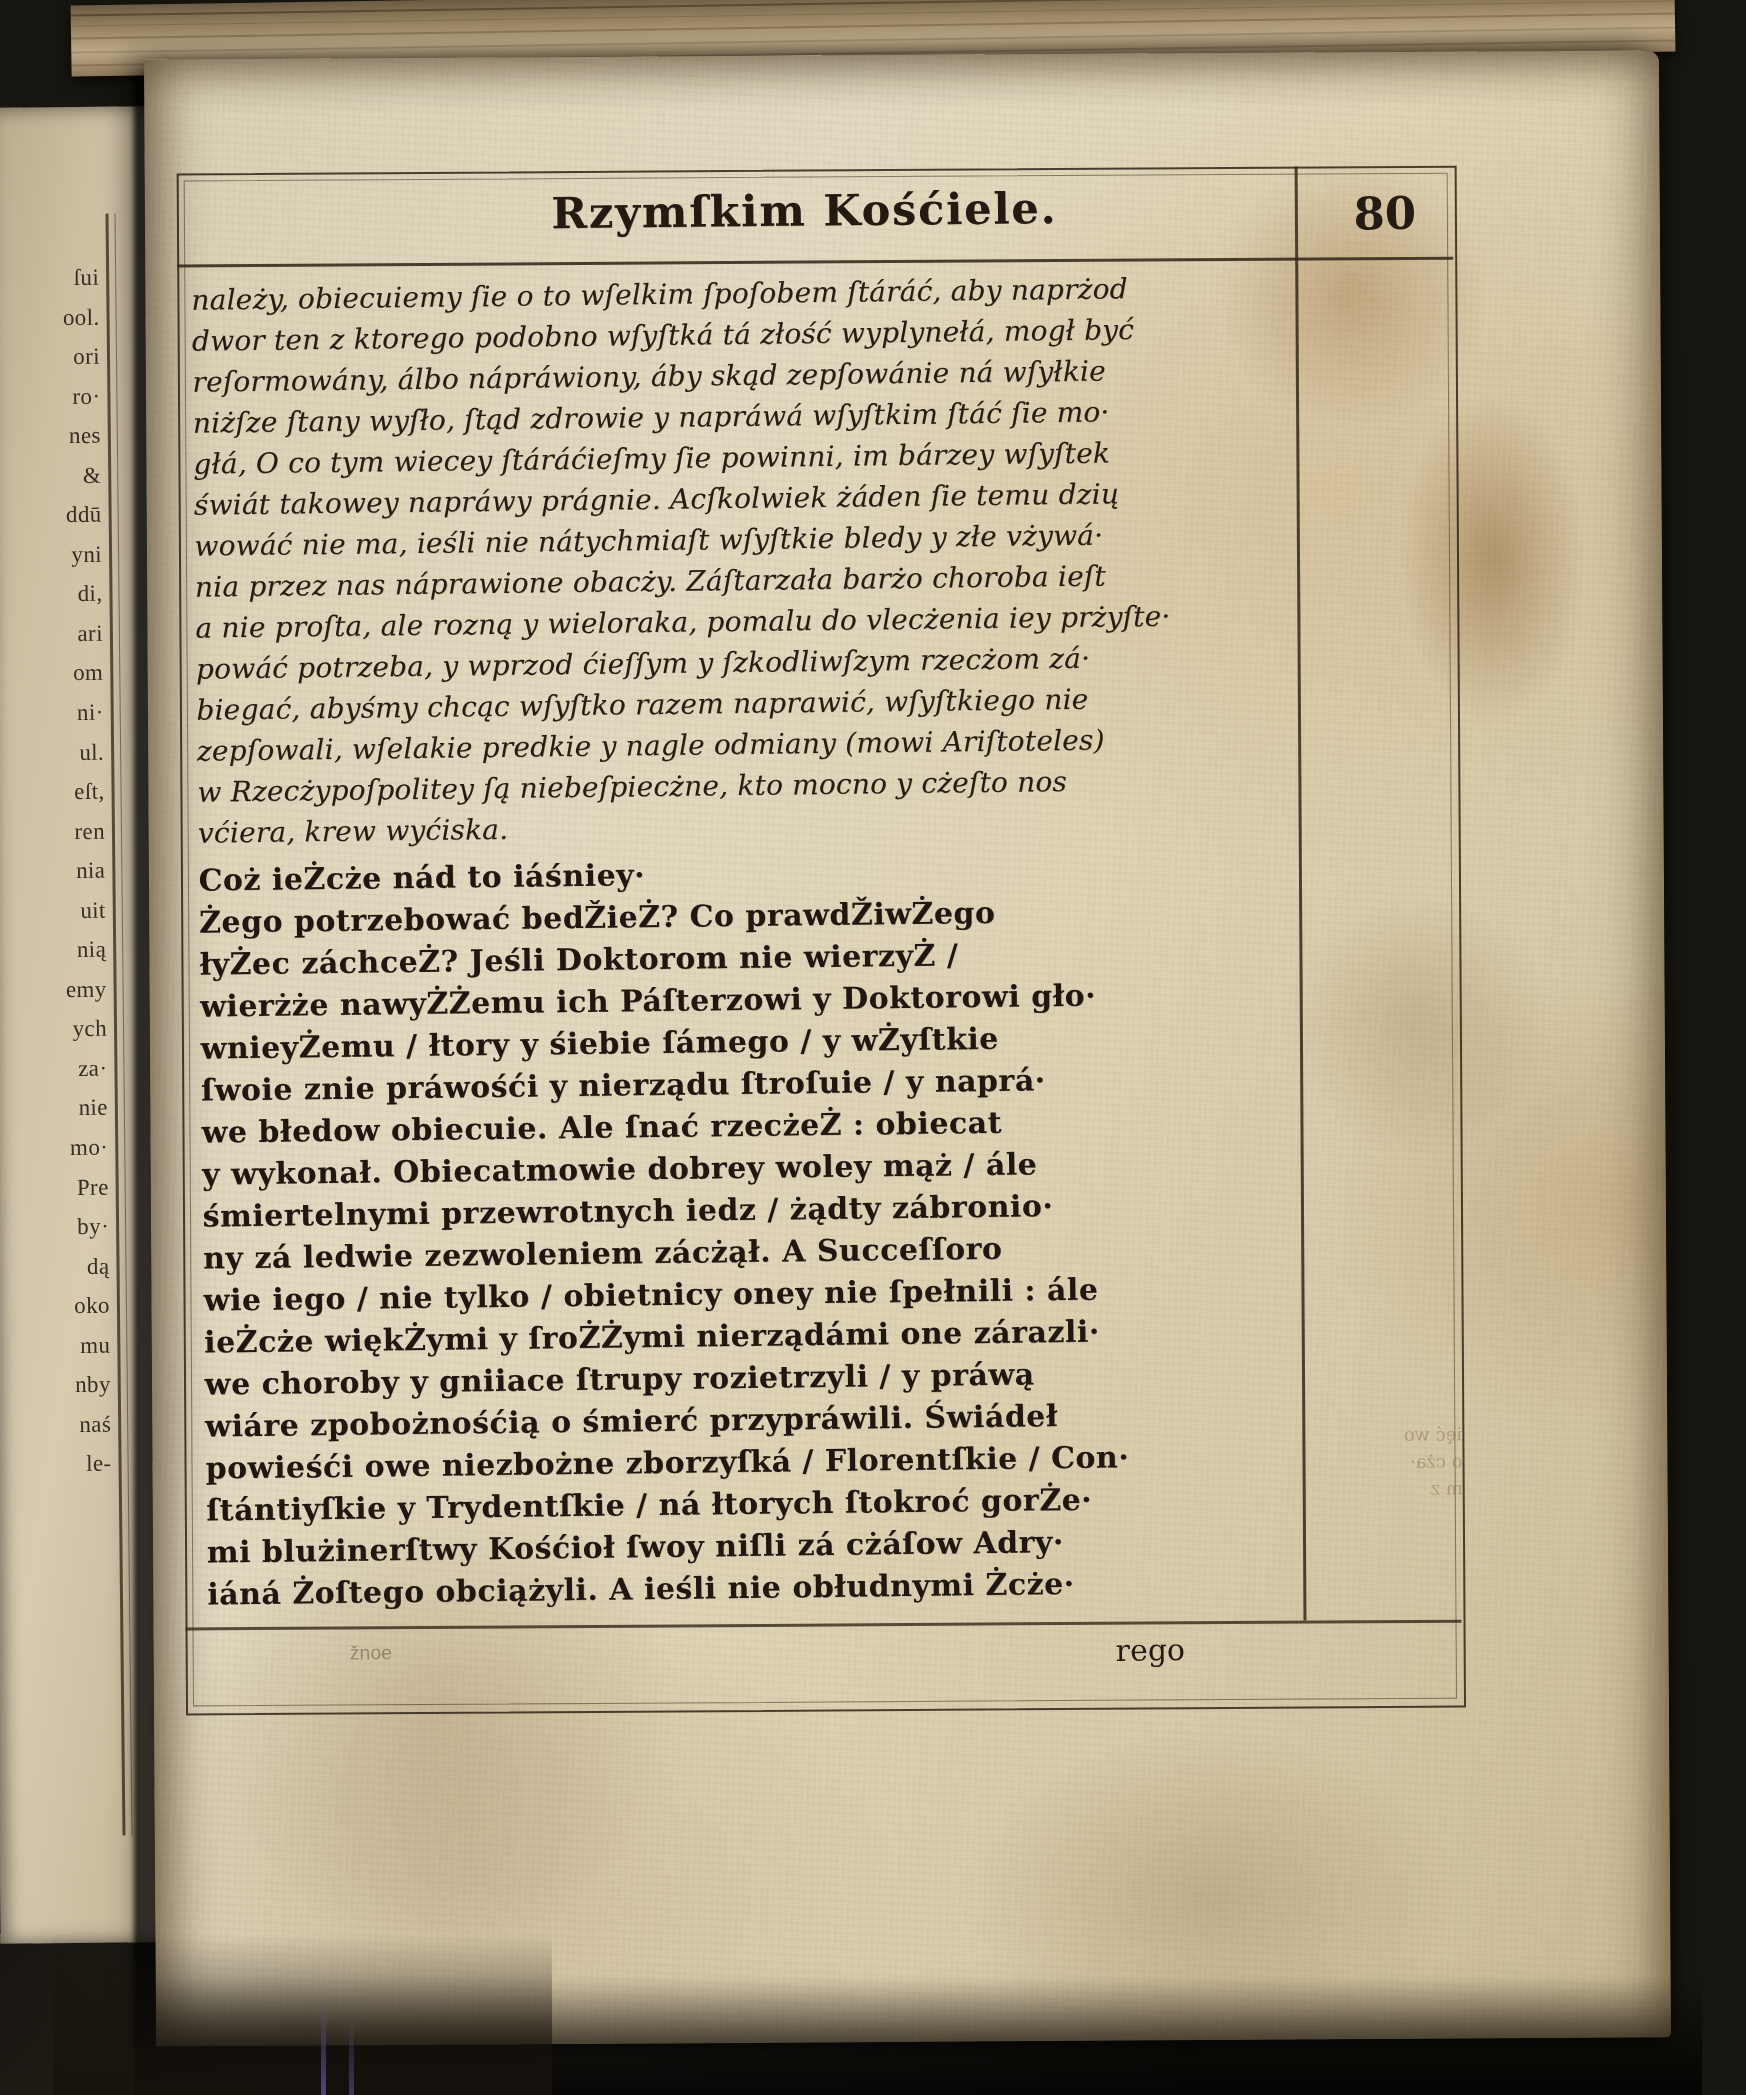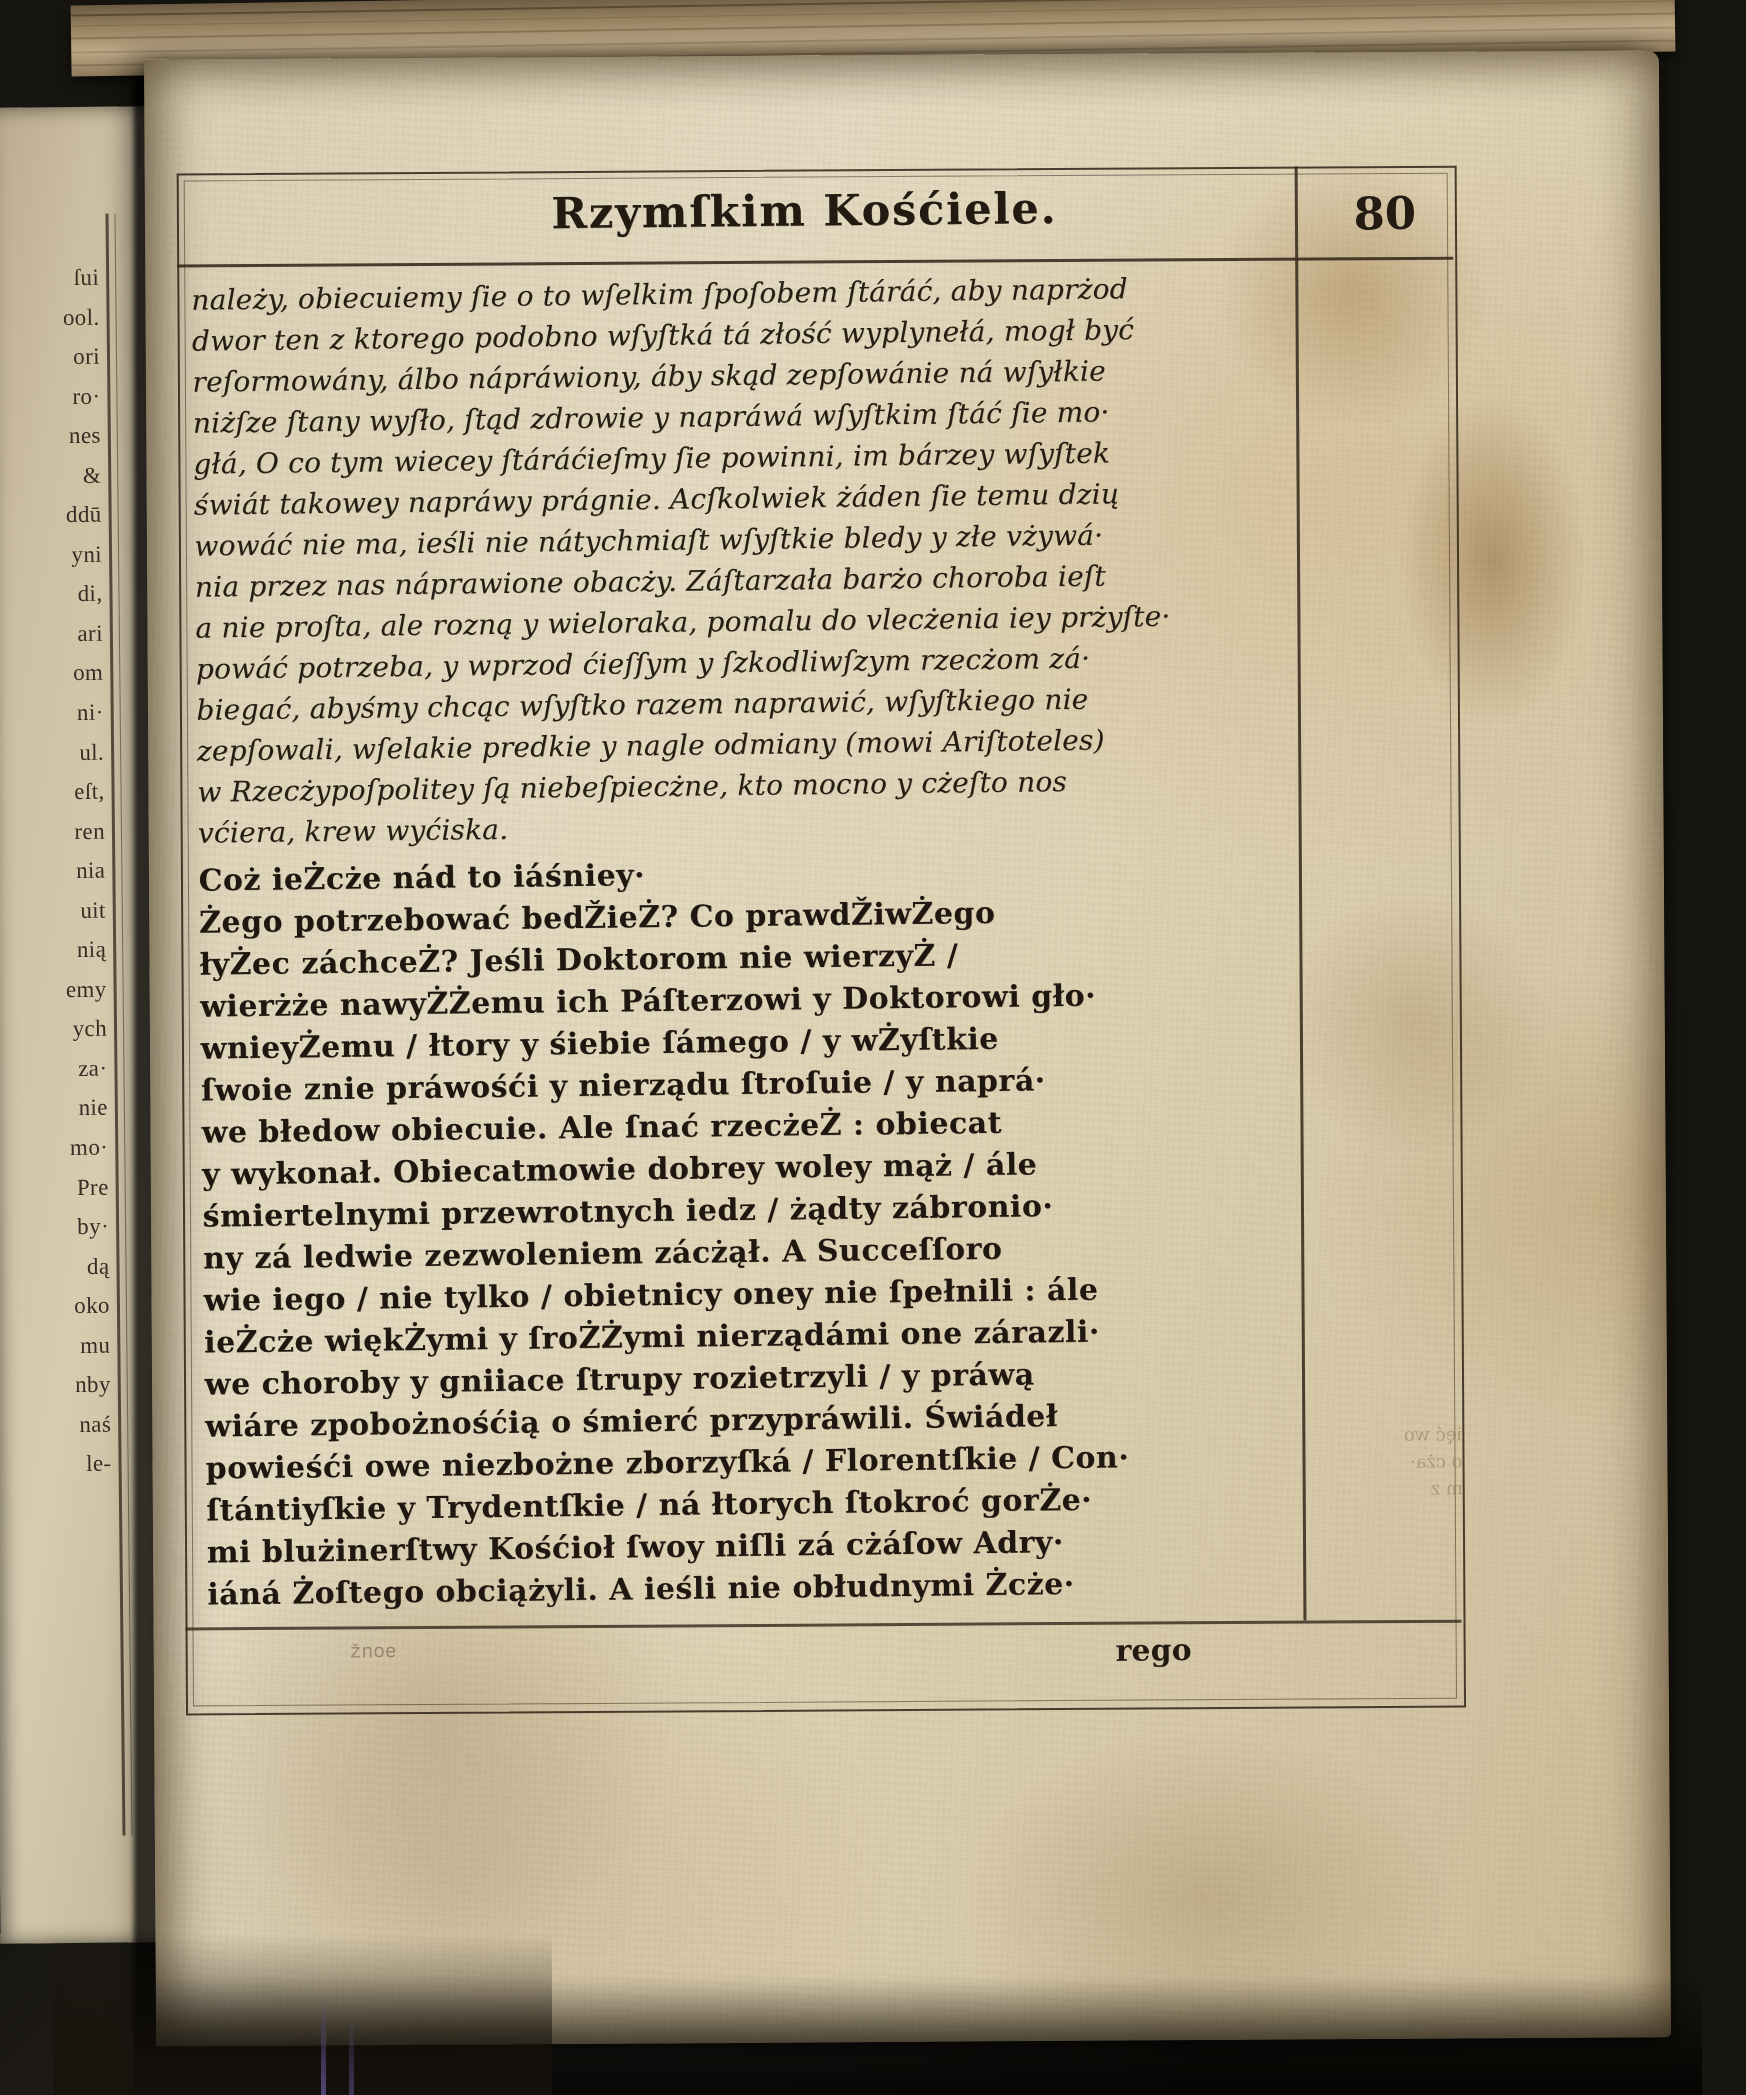--- a/index.html
+++ b/index.html
@@ -261,30 +261,30 @@
     letter-spacing: 0.5px;
     color: #1f1710;
   }
   .sec-black { margin-top: 5.3px; }
 
   .catchword {
     position: absolute;
     left: 962px;
     top: 1579px;
     font-family: "DejaVu Serif", serif;
-    font-weight: 700;
+    font-weight: 400;
     font-size: 30px;
     color: #231a11;
     transform: rotate(-0.35deg);
   }
   .sig-mark {
     position: absolute;
     left: 196px;
     top: 1583px;
-    font-family: Liberation Mono, monospace;
+    font-family: Liberation Sans, sans-serif;
     font-size: 19.6px;
     color: #6a5740;
     opacity: 0.55;
     transform: rotate(-0.35deg);
   }
 
   
   .bleed {
     position: absolute;
     left: 1176px;

